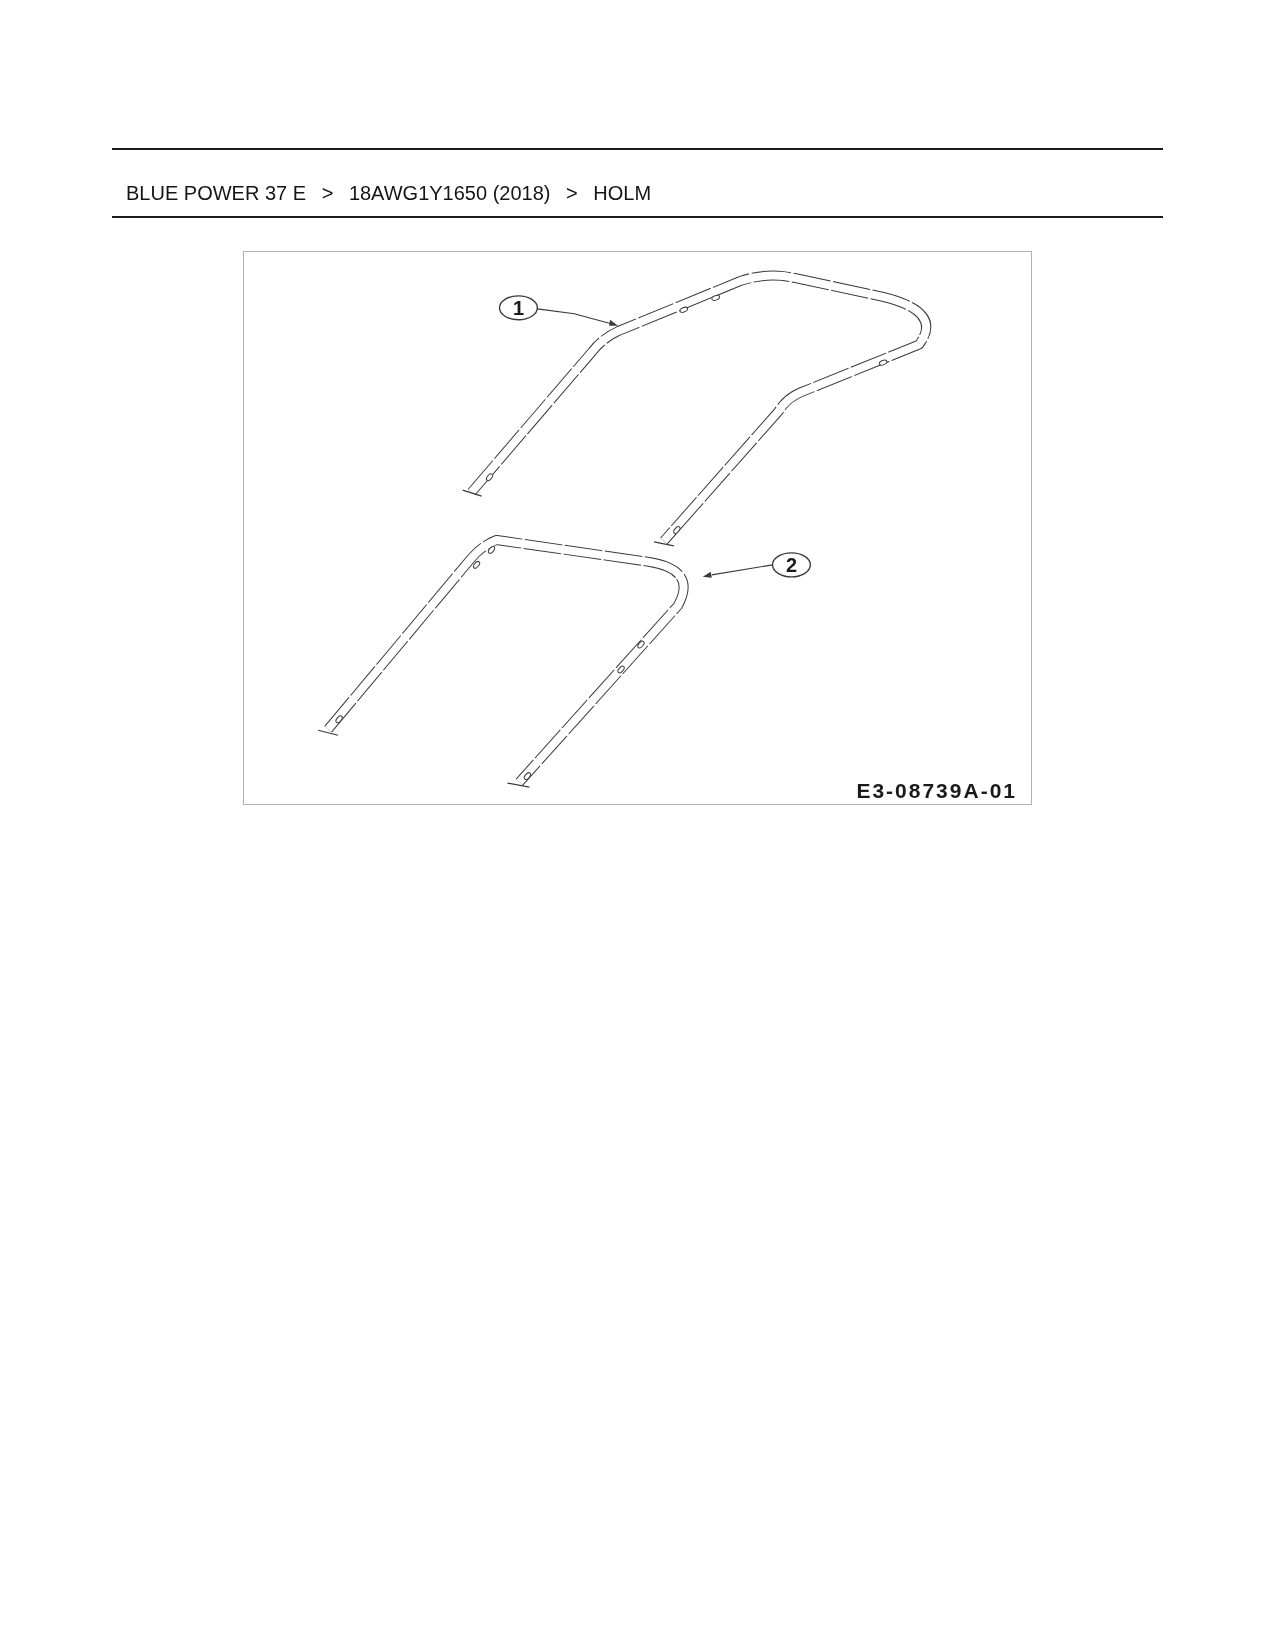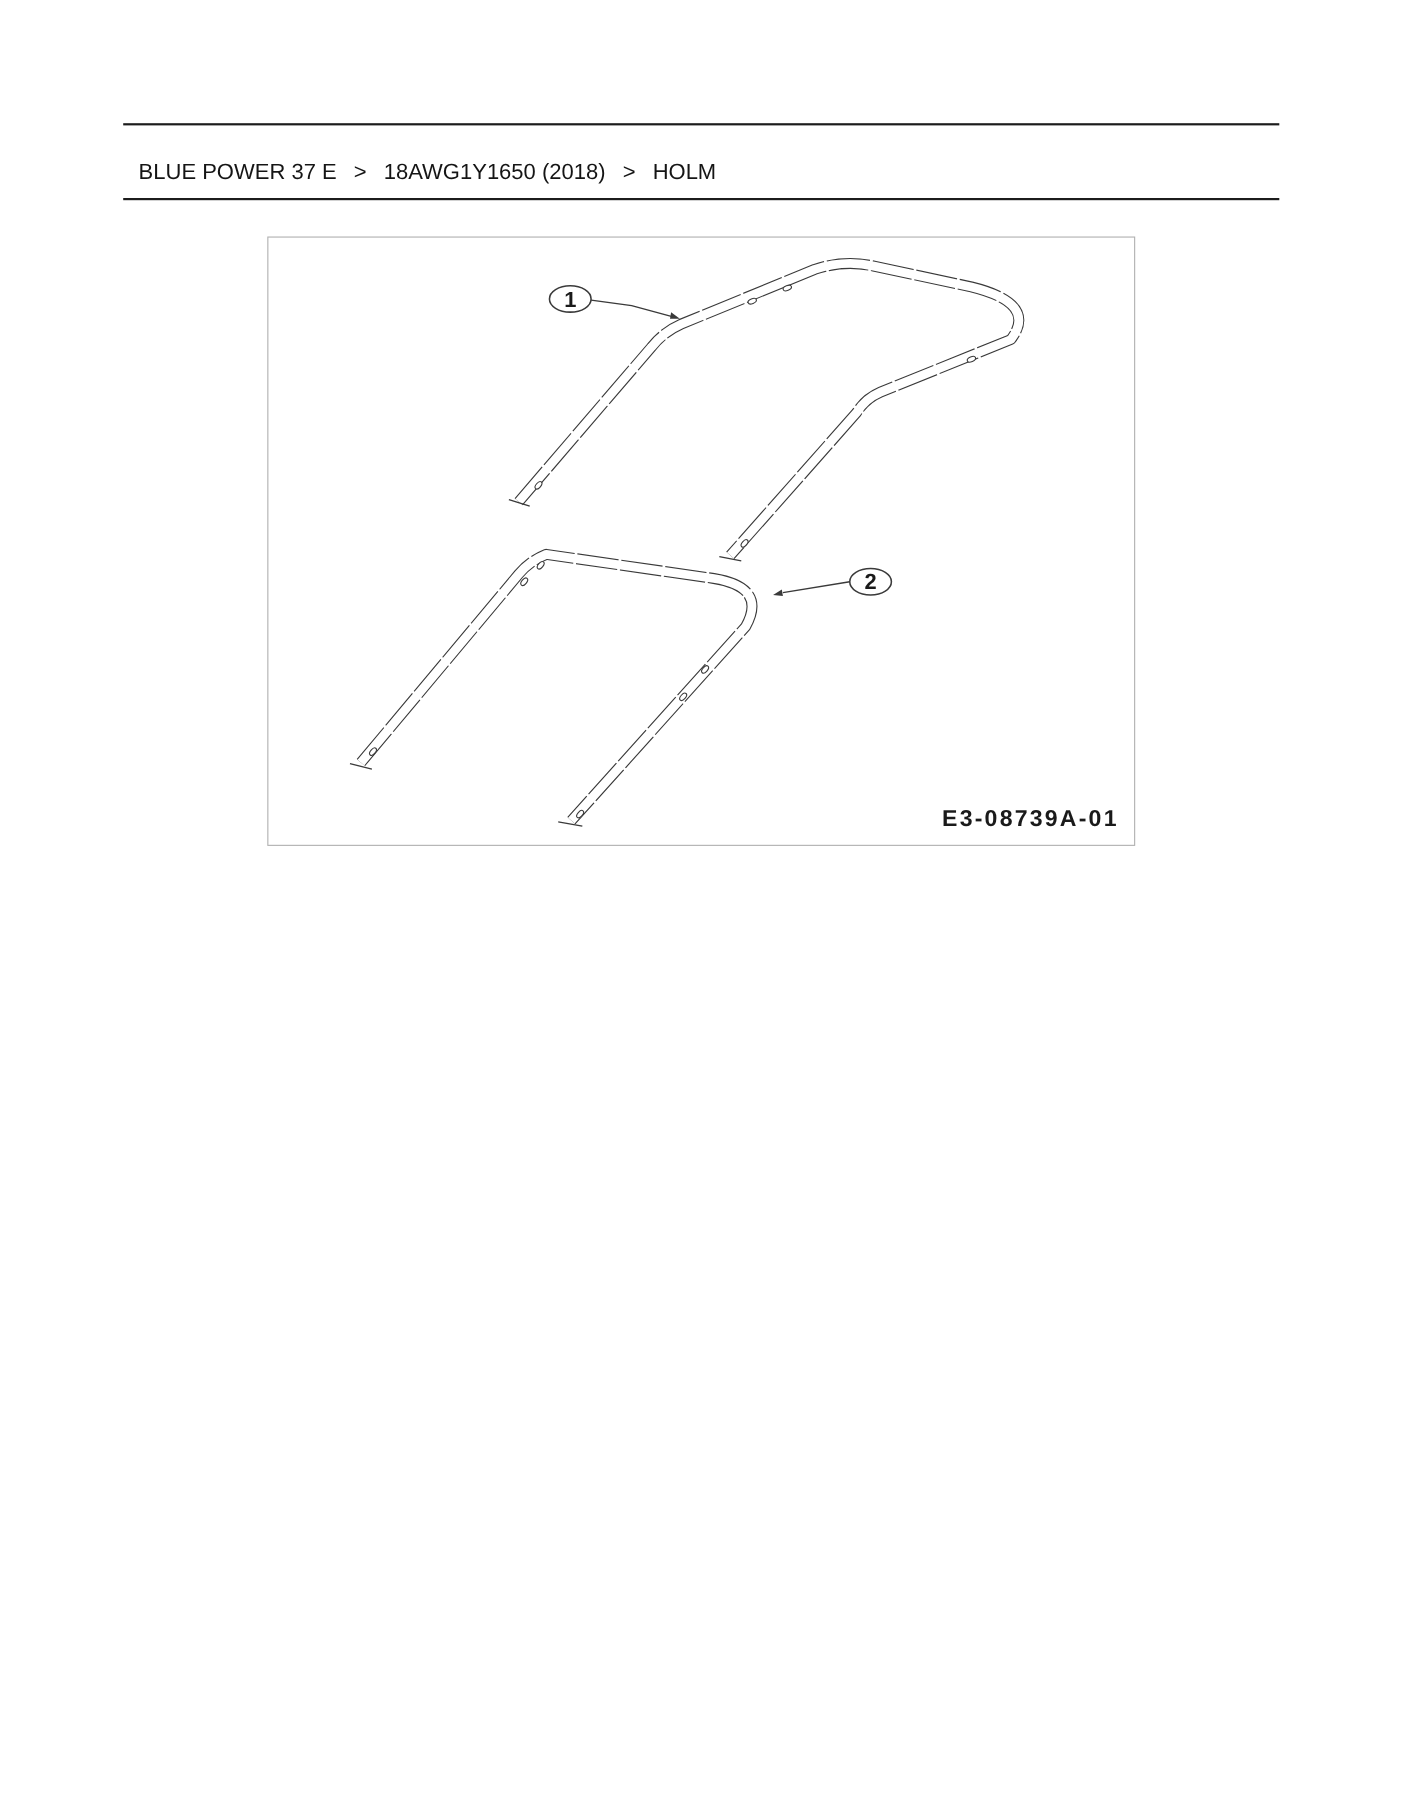--- a/index.html
+++ b/index.html
@@ -3,21 +3,21 @@
 <meta charset="utf-8">
 <style>
   * { margin:0; padding:0; box-sizing:border-box; }
   html,body { background:#ffffff; }
   body {
     width:1275px; height:1650px;
     font-family:"Liberation Sans", sans-serif;
     color:#151515;
     position:relative;
   }
-  .page { position:absolute; inset:0; background:#ffffff; }
+  .page { position:absolute; inset:0; background:#ffffff;margin-top:36px; }
 
   .rule {
     position:absolute; left:112px; width:1051px; height:2px;
     background:#1c1c1c;
   }
   .rule-top    { top:112px; }
   .rule-bottom { top:180px; }
 
   .breadcrumb {
     position:absolute; left:126px; top:145px;
@@ -29,21 +29,21 @@
 
   .diagram-box {
     position:absolute; left:243px; top:215px;
     width:789px; height:554px;
     border:1px solid #b0b0b0;
     background:#ffffff;
   }
   .diagram-box svg { position:absolute; inset:0; width:100%; height:100%; }
 
   .diagram-code {
-    position:absolute; right:14px; bottom:11px;
+    position:absolute; right:14px; bottom:1px;
     font-size:21px; font-weight:700; letter-spacing:2px;
     color:#1a1a1a; white-space:nowrap;
   }
 
   svg text.callout-num {
     font-family:"Liberation Sans", sans-serif;
     font-size:20px; font-weight:700; fill:#1a1a1a;
   }
   .tube-dark  { fill:none; stroke:#3a3a3a; stroke-width:10; stroke-linejoin:round;
                 stroke-linecap:butt; stroke-dasharray:38 2.5; }

